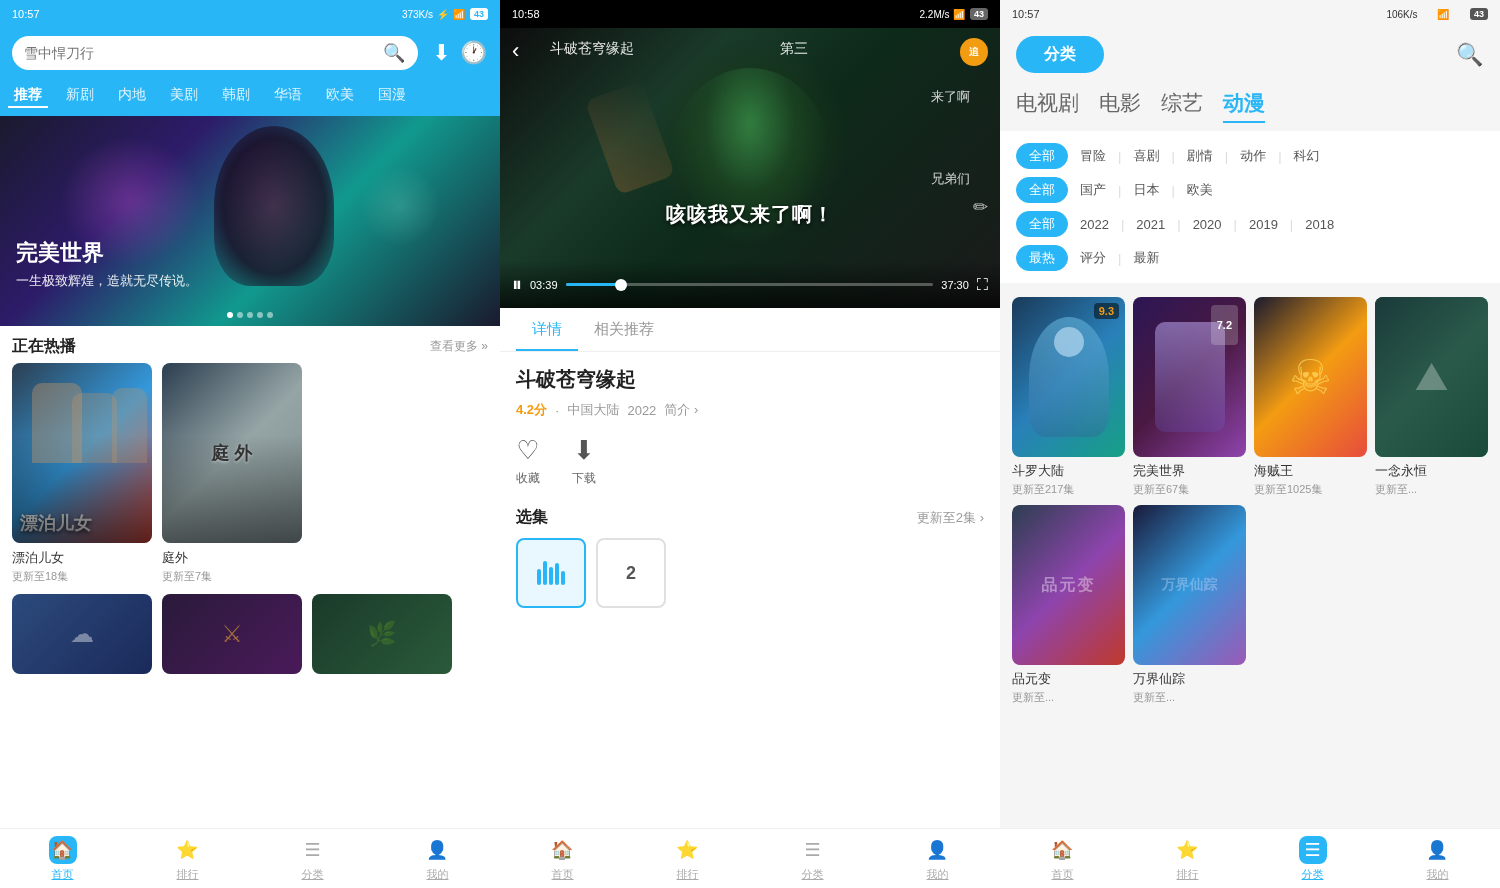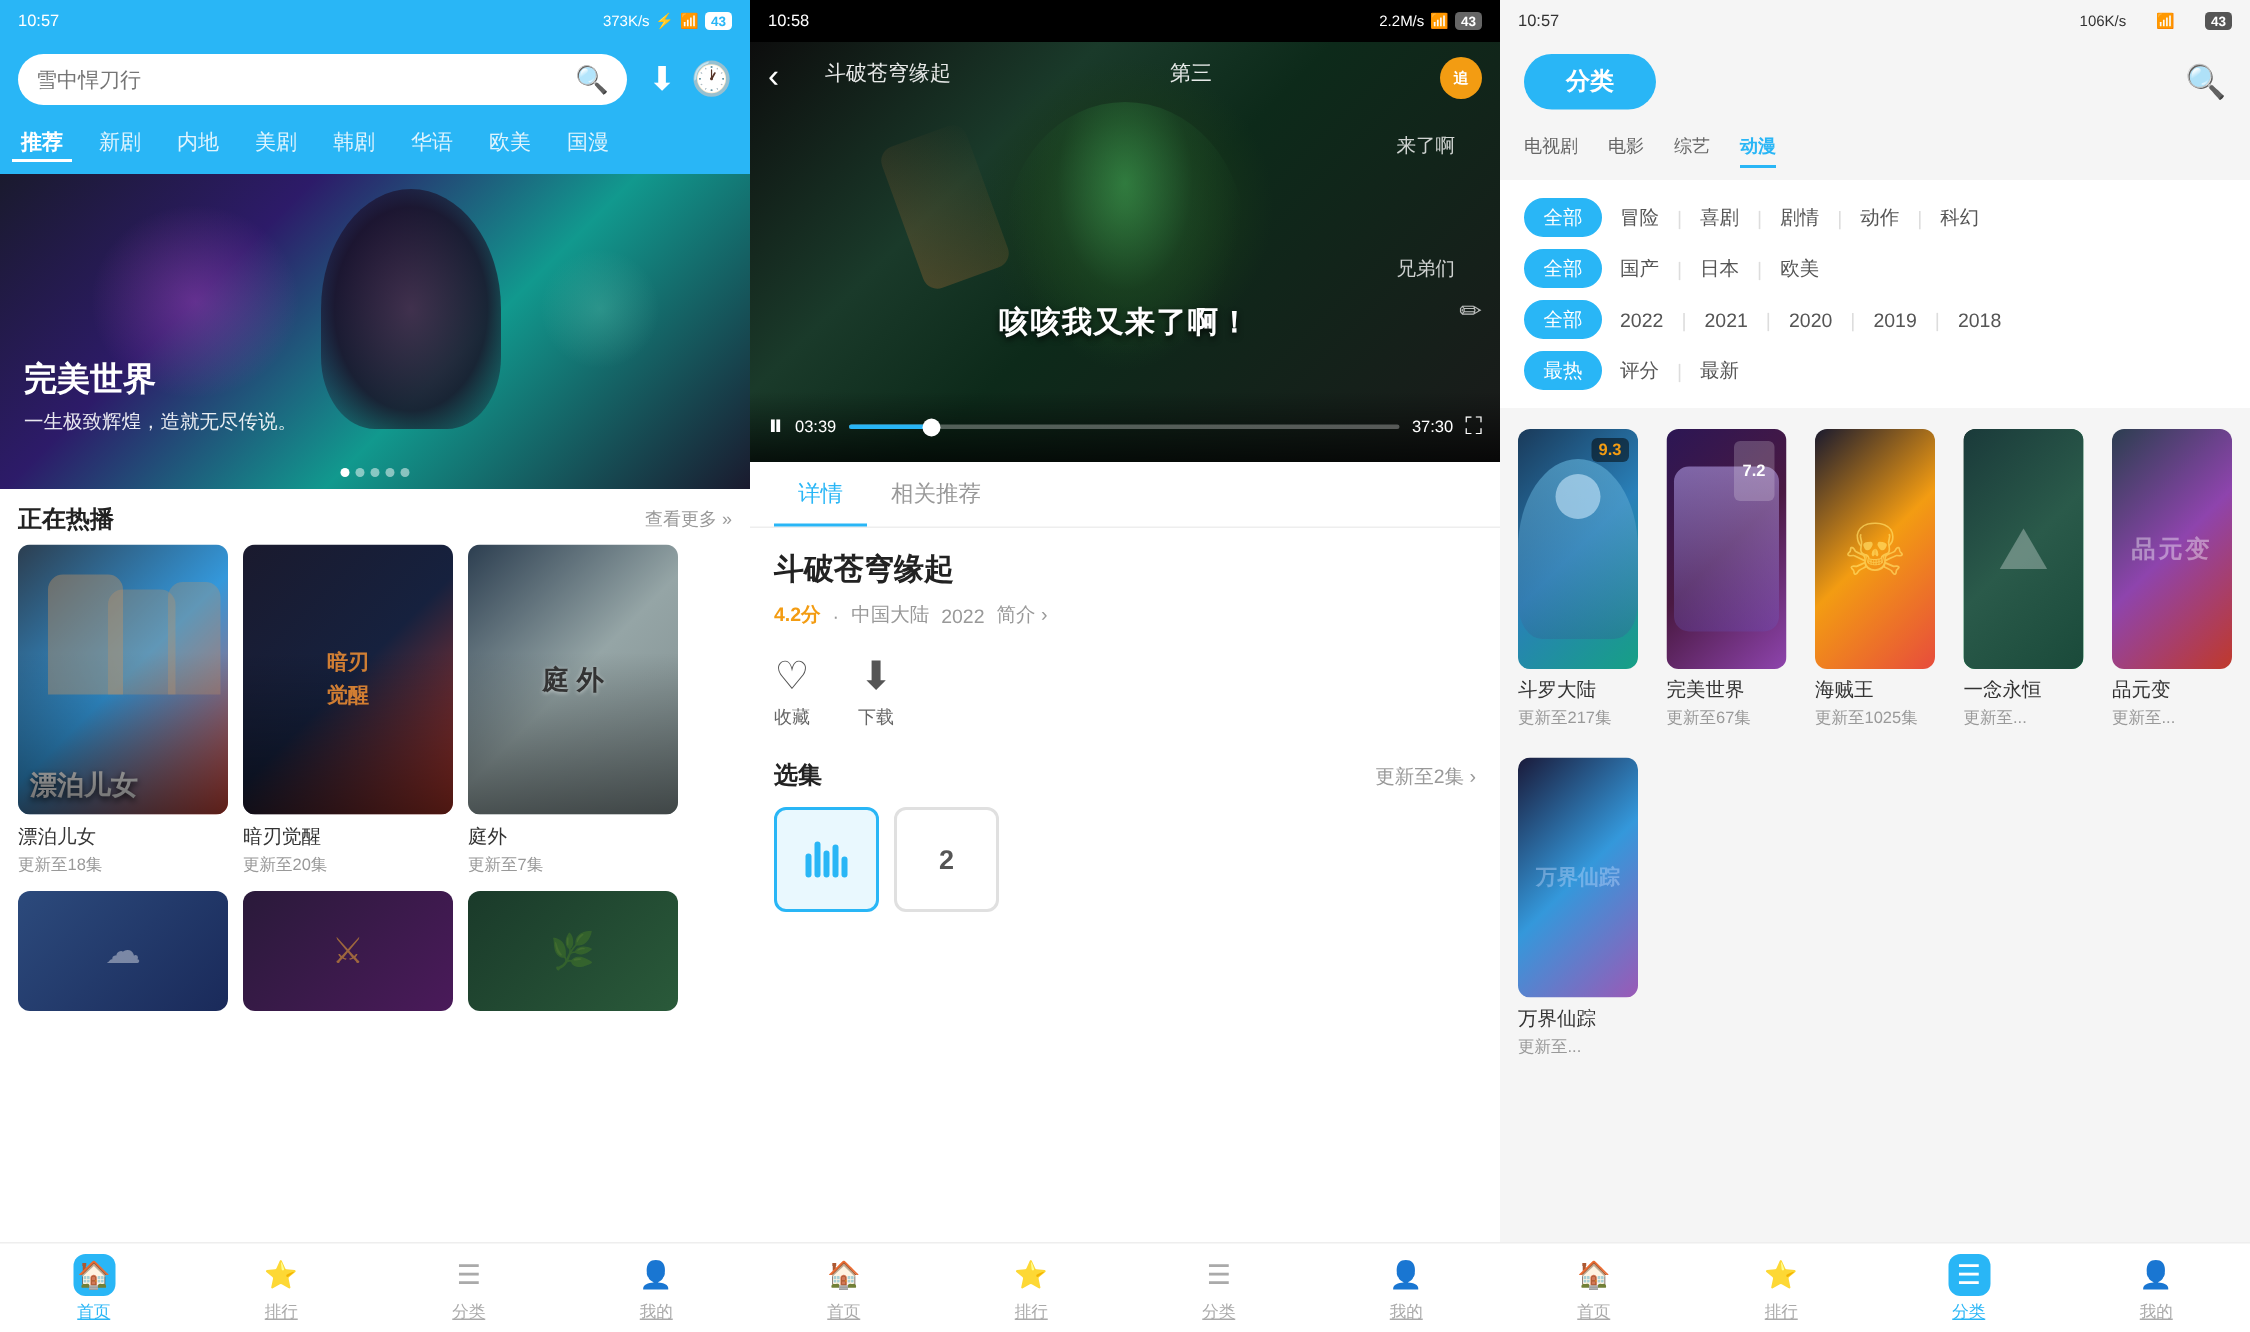--- a/index.html
+++ b/index.html
@@ -592,21 +592,21 @@
     }
 
     
     .p3-nav {
       display: flex;
       padding: 4px 16px 8px;
       background: #f5f5f5;
       gap: 20px;
     }
     .p3-nav-tab {
-      font-size: 12px;
+      font-size: 21px;
       color: #666;
       cursor: pointer;
       padding: 4px 0;
     }
     .p3-nav-tab.active {
       color: #29b6f6;
       font-weight: bold;
       border-bottom: 2px solid #29b6f6;
     }
 
@@ -649,22 +649,22 @@
     
     .p3-content {
       flex: 1;
       overflow-y: auto;
       padding: 8px 12px;
       background: #f5f5f5;
     }
     .p3-content::-webkit-scrollbar { display: none; }
     .content-grid {
       display: grid;
-      grid-template-columns: repeat(5, 1fr);
-      gap: 19px;
+      grid-template-columns: repeat(4, 1fr);
+      gap: 8px;
     }
     .content-card {
       cursor: pointer;
     }
     .content-card-thumb {
       width: 100%;
       height: 160px;
       border-radius: 8px;
       overflow: hidden;
       position: relative;
@@ -793,33 +793,20 @@
 
           <div style="position:absolute; top:20px; left:20px; width:50px; height:80px; background: rgba(200,150,100,0.4); border-radius:10px 10px 0 0;"></div>
           <div style="position:absolute; top:30px; left:60px; width:45px; height:70px; background: rgba(200,150,100,0.3); border-radius:10px 10px 0 0;"></div>
           <div style="position:absolute; top:25px; left:100px; width:35px; height:75px; background: rgba(200,150,100,0.3); border-radius:10px 10px 0 0;"></div>
         </div>
       </div>
       <div class="hot-item-name">漂泊儿女</div>
       <div class="hot-item-ep">更新至18集</div>
     </div>
 
-    <div class="hot-item">
-      <div class="hot-item-thumb">
-        <div class="thumb-bg-2">
-          <div style="position:absolute; inset:0; background: linear-gradient(to bottom, transparent 40%, rgba(0,0,0,0.6));"></div>
-          <div style="position:absolute; top:0; left:0; right:0; bottom:0; display:flex; align-items:center; justify-content:center; flex-direction:column; gap:4px;">
-            <div style="color:rgba(255,150,50,0.8); font-size:14px; font-weight:bold;">暗刃</div>
-            <div style="color:rgba(255,150,50,0.8); font-size:14px; font-weight:bold;">觉醒</div>
-          </div>
-        </div>
-      </div>
-      <div class="hot-item-name">暗刃觉醒</div>
-      <div class="hot-item-ep">更新至20集</div>
-    </div>
 
     <div class="hot-item">
       <div class="hot-item-thumb">
         <div class="thumb-bg-3">
           <div style="position:absolute; inset:0; background: linear-gradient(to bottom, transparent 40%, rgba(0,0,0,0.5));"></div>
           <div style="position:absolute; top:0; left:0; right:0; bottom:0; display:flex; align-items:center; justify-content:center;">
             <div style="color:#333; font-size:18px; font-weight:bold; text-align:center; text-shadow: 0 1px 3px rgba(255,255,255,0.5);">庭 外</div>
           </div>
         </div>
       </div>

